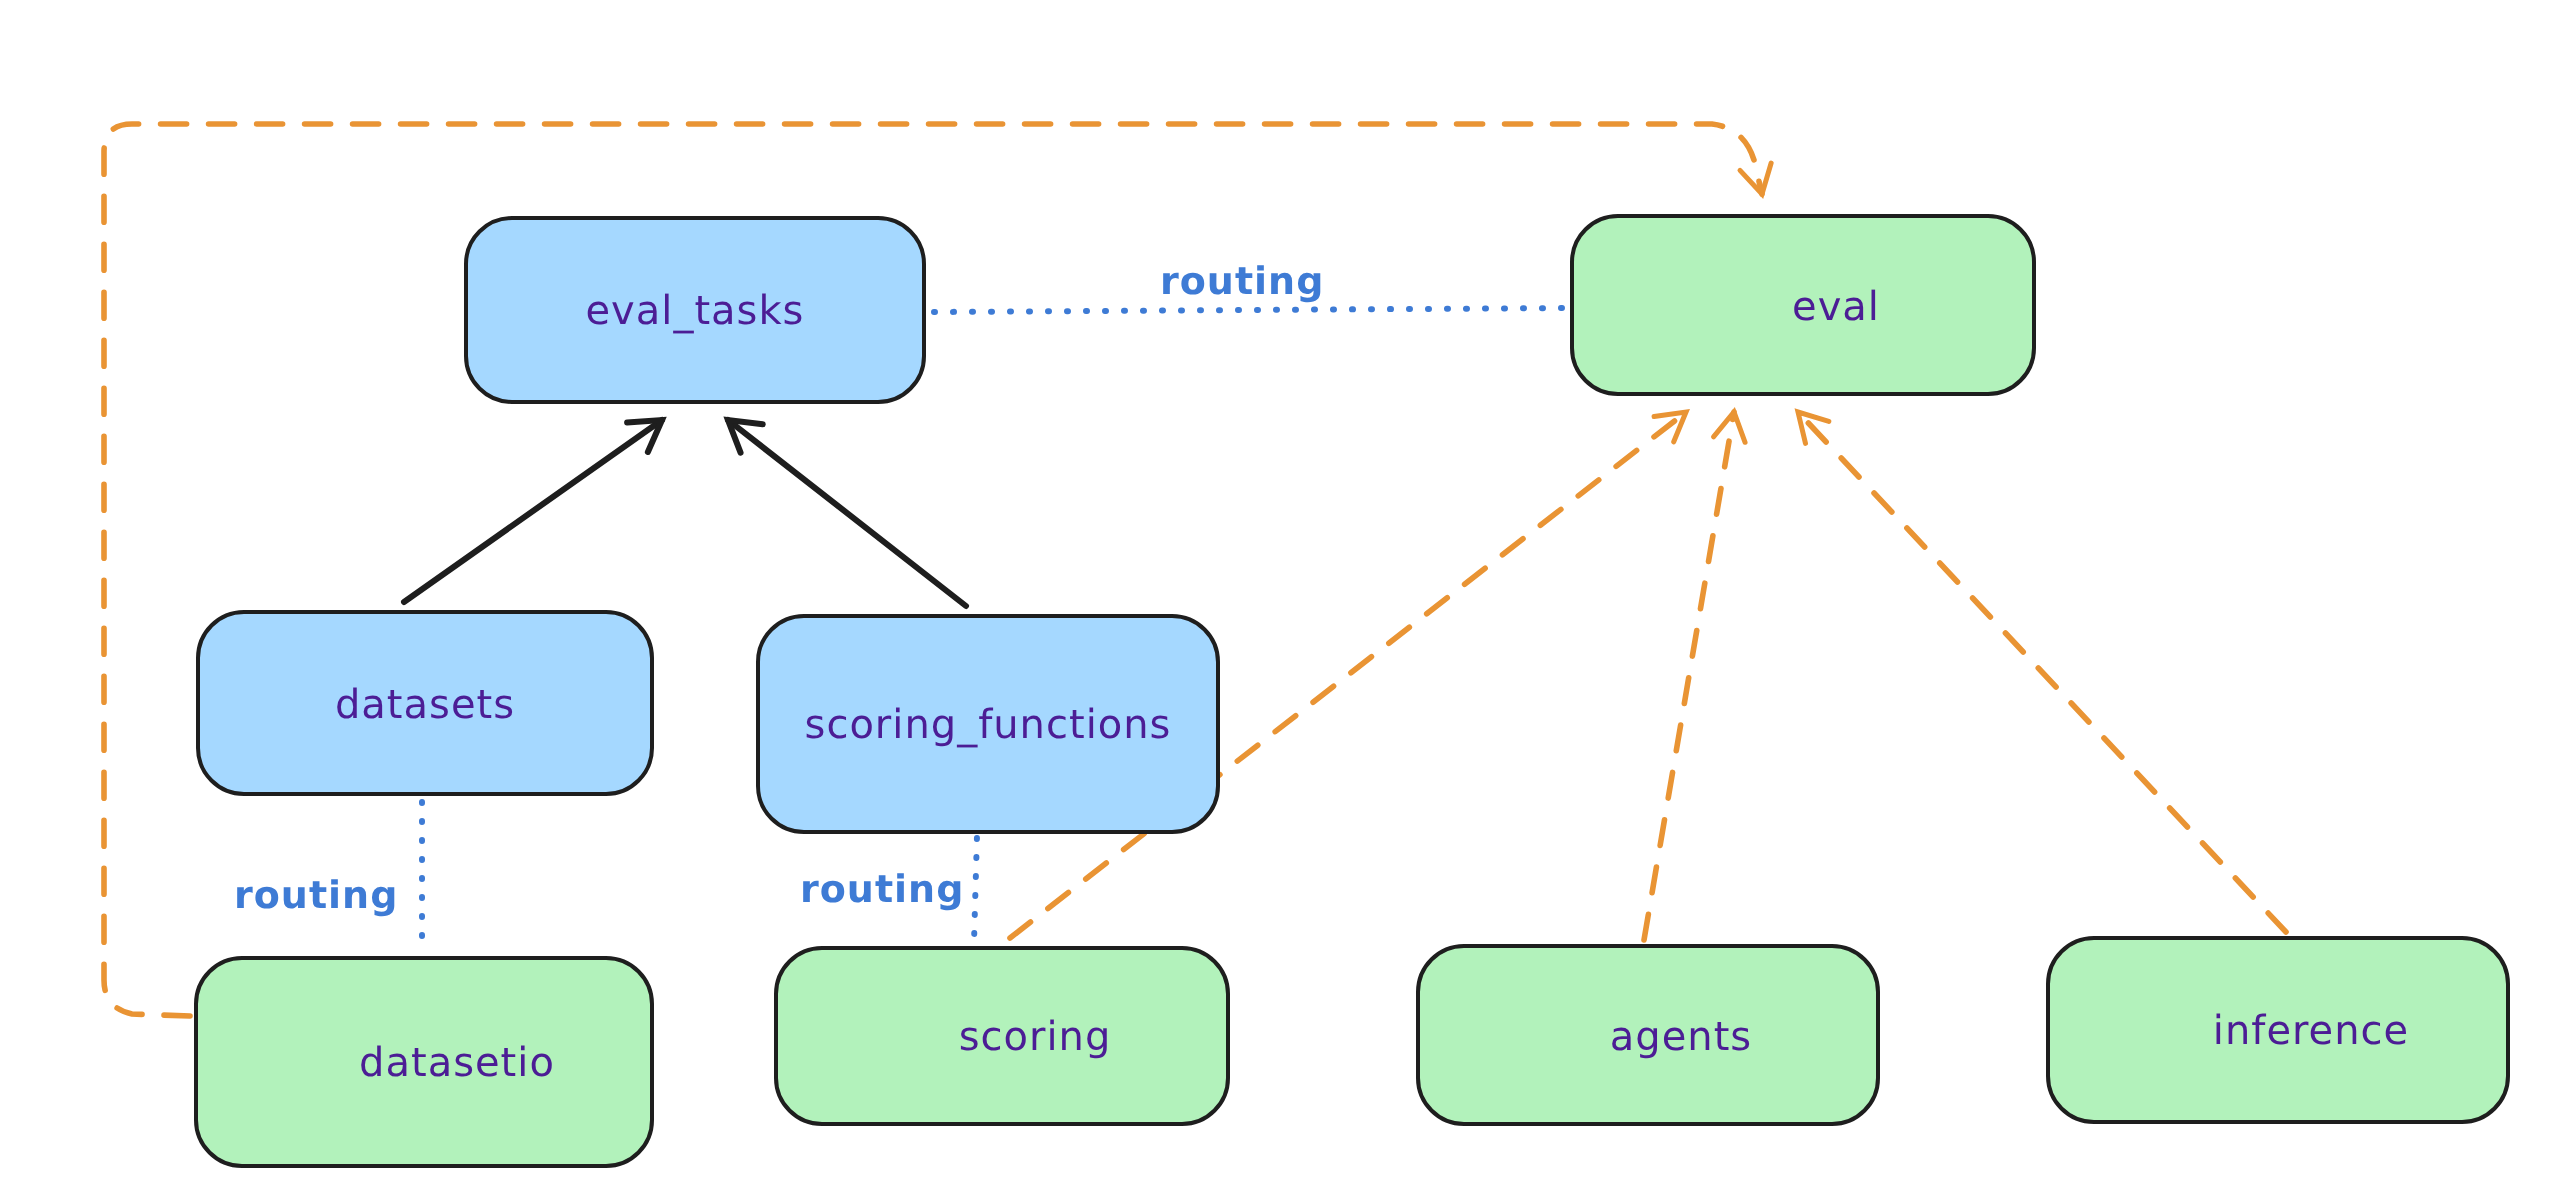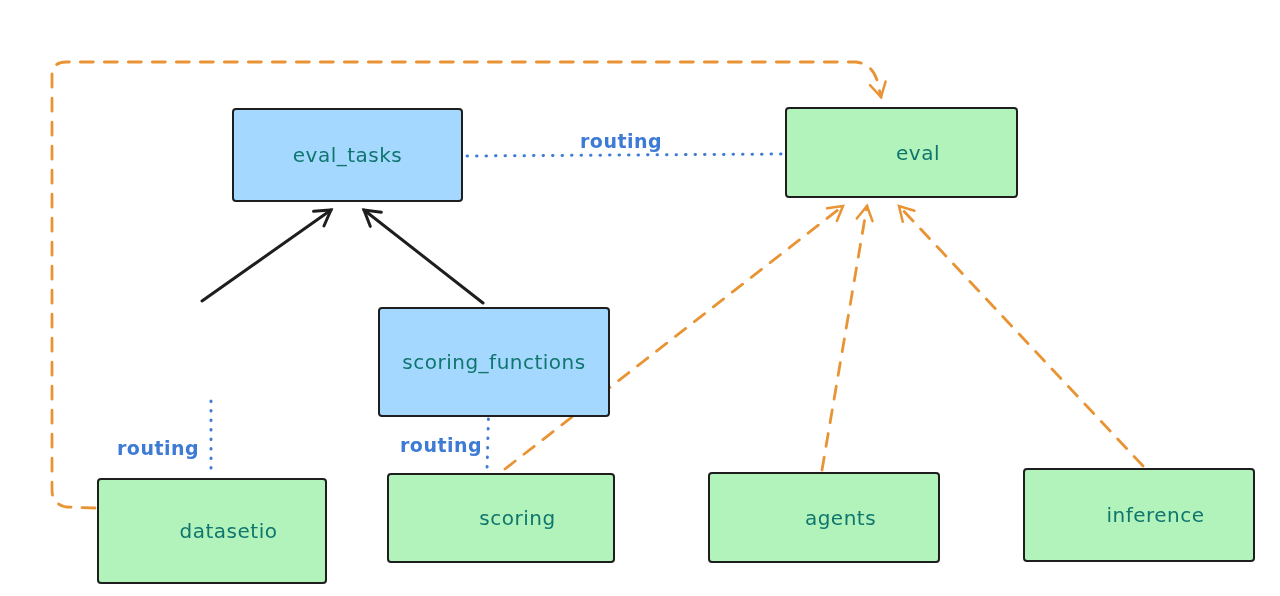--- a/index.html
+++ b/index.html
@@ -8,23 +8,23 @@
     width:1280px;height:596px;
     background:#ffffff;
     font-family:"DejaVu Sans", sans-serif;
     overflow:hidden;
   }
   .edges{position:absolute;left:0;top:0;width:1280px;height:596px;}
   .node{
     position:absolute;
     display:flex;align-items:center;justify-content:center;
     border:2.5px solid #1e1e1e;
-    border-radius:4px;
+    border-radius:24px;
     font-size:20px;
-    color:#0f766e;
+    color:#4c1d95;
     letter-spacing:0.5px;
     box-sizing:border-box;
   }
   .node-blue{background:#a5d8ff;}
   .node-green{background:#b2f2bb;padding-left:33px;}
   .edge-label{
     position:absolute;
     color:#3e7bd5;
     font-size:19px;
     font-weight:600;
@@ -58,20 +58,21 @@
     <path d="M95,508 L66,507 Q52,504 52,490 L52,76 Q52,62 66,62 L856,62 Q872,64 877,80 L881,97" fill="none" stroke="#e99434" stroke-width="2.8" stroke-linecap="round" stroke-dasharray="13 11" marker-end="url(#arrow-orange)"></path>
     <path d="M505,469 L843,206" fill="none" stroke="#e99434" stroke-width="2.8" stroke-linecap="round" stroke-dasharray="13 11" marker-end="url(#arrow-orange)"></path>
     <path d="M822,470 L867,206" fill="none" stroke="#e99434" stroke-width="2.8" stroke-linecap="round" stroke-dasharray="13 11" marker-end="url(#arrow-orange)"></path>
     <path d="M1143,466 L899,206" fill="none" stroke="#e99434" stroke-width="2.8" stroke-linecap="round" stroke-dasharray="13 11" marker-end="url(#arrow-orange)"></path>
   </svg>
 
   <div class="node node-blue" style="left:232px; top:108px;  width:231px; height:94px;">eval_tasks</div>
 
   <div class="node node-green" style="left:785px; top:107px;  width:233px; height:91px;">eval</div>
 
+  <div class="node node-blue" style="left:98px;  top:305px;  width:229px; height:93px;">datasets</div>
 
   <div class="node node-blue" style="left:378px; top:307px;  width:232px; height:110px;">scoring_functions</div>
 
   <div class="node node-green" style="left:97px;  top:478px;  width:230px; height:106px;">datasetio</div>
 
   <div class="node node-green" style="left:387px; top:473px;  width:228px; height:90px;">scoring</div>
 
   <div class="node node-green" style="left:708px; top:472px;  width:232px; height:91px;">agents</div>
 
   <div class="node node-green" style="left:1023px;top:468px;  width:232px; height:94px;">inference</div>

